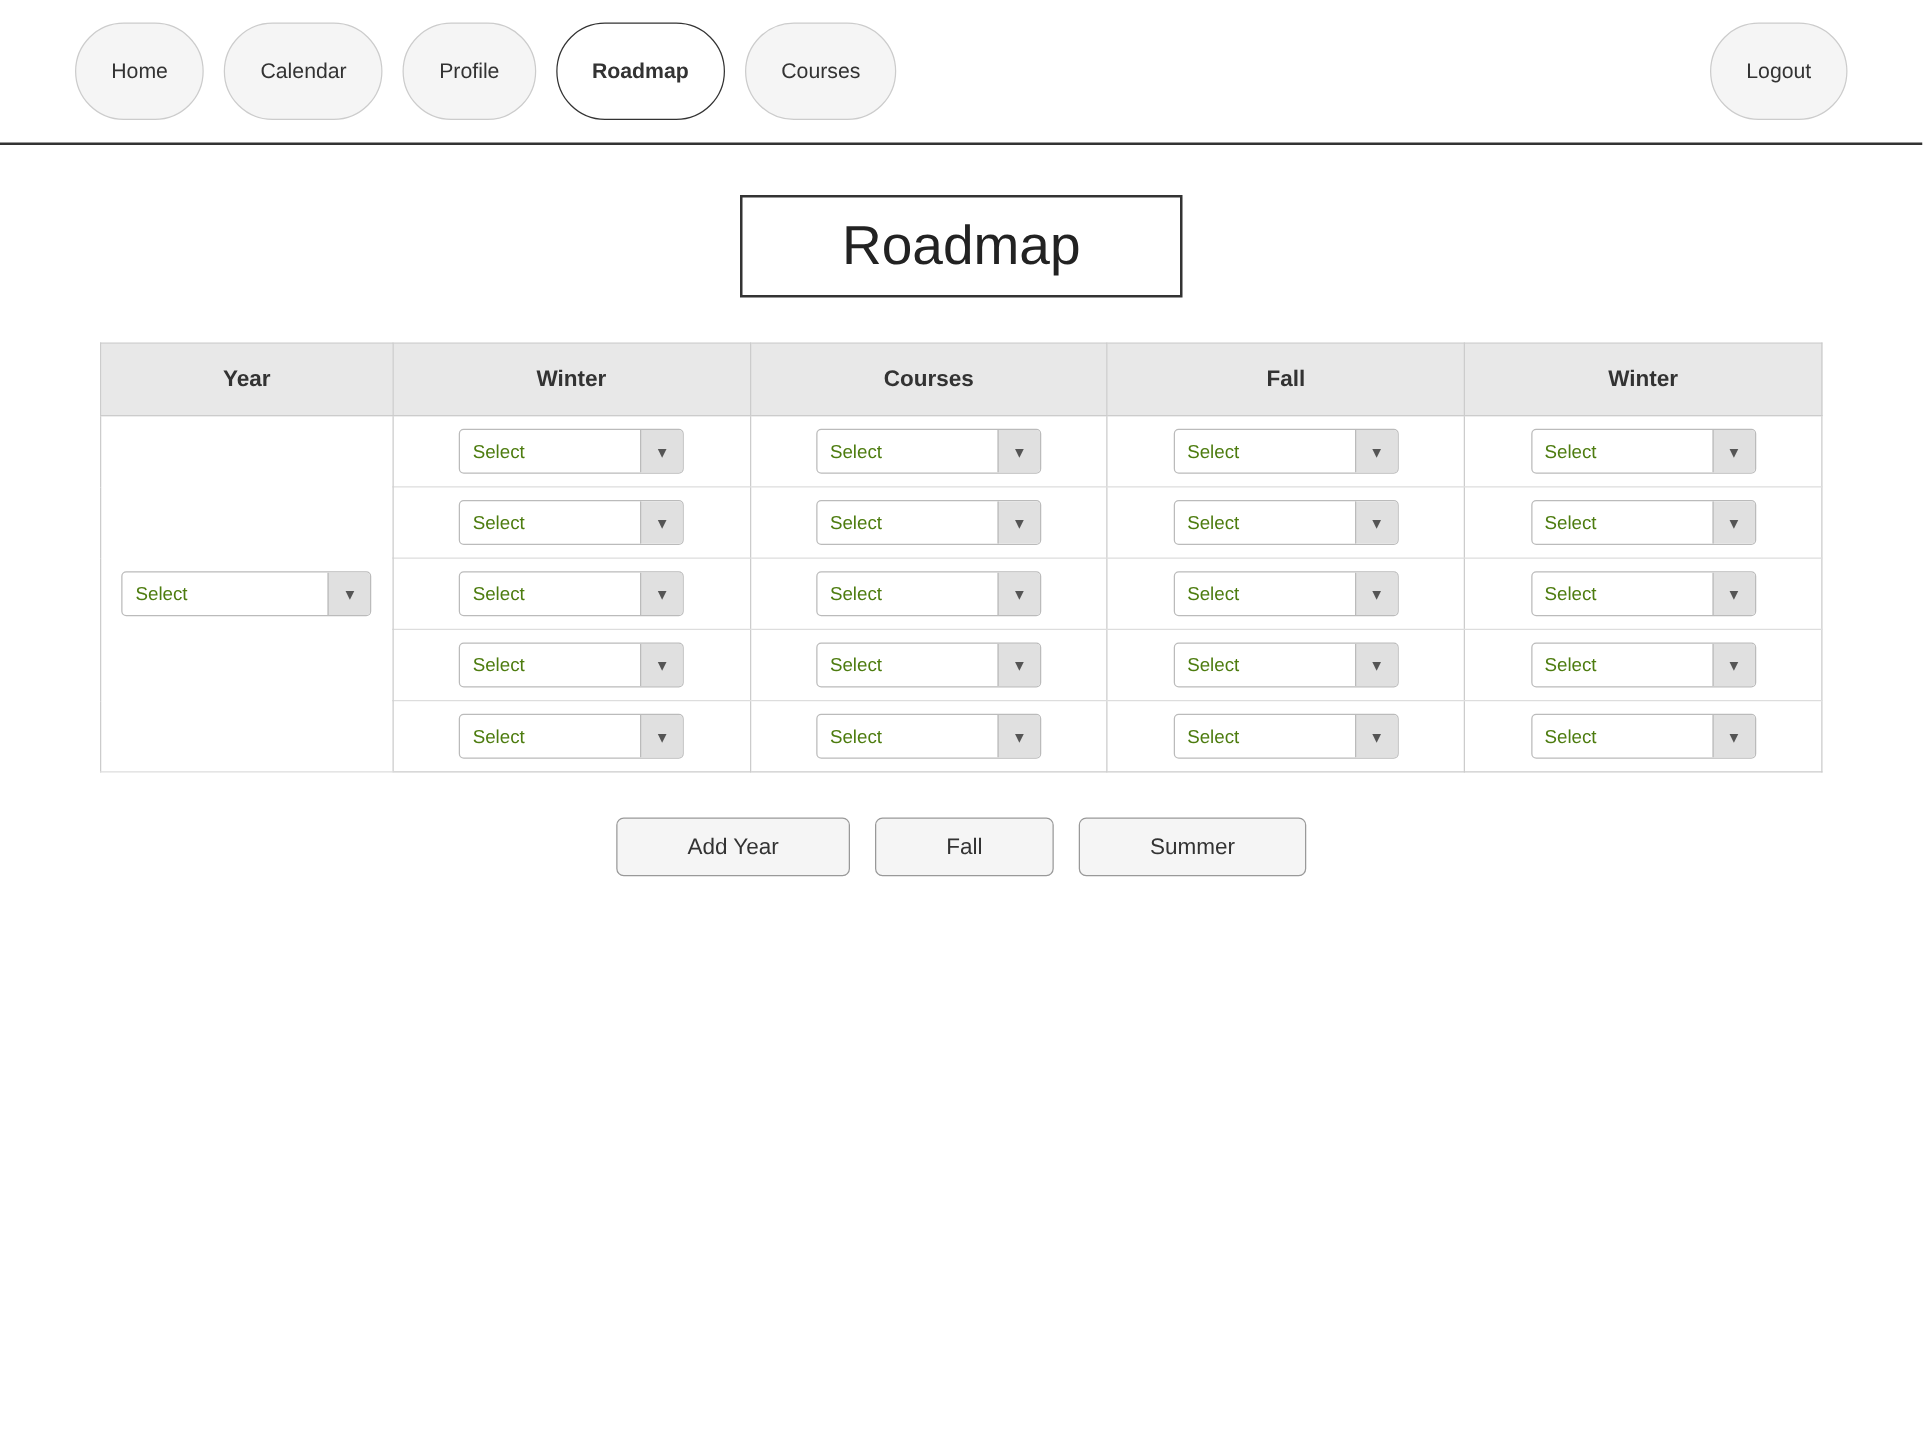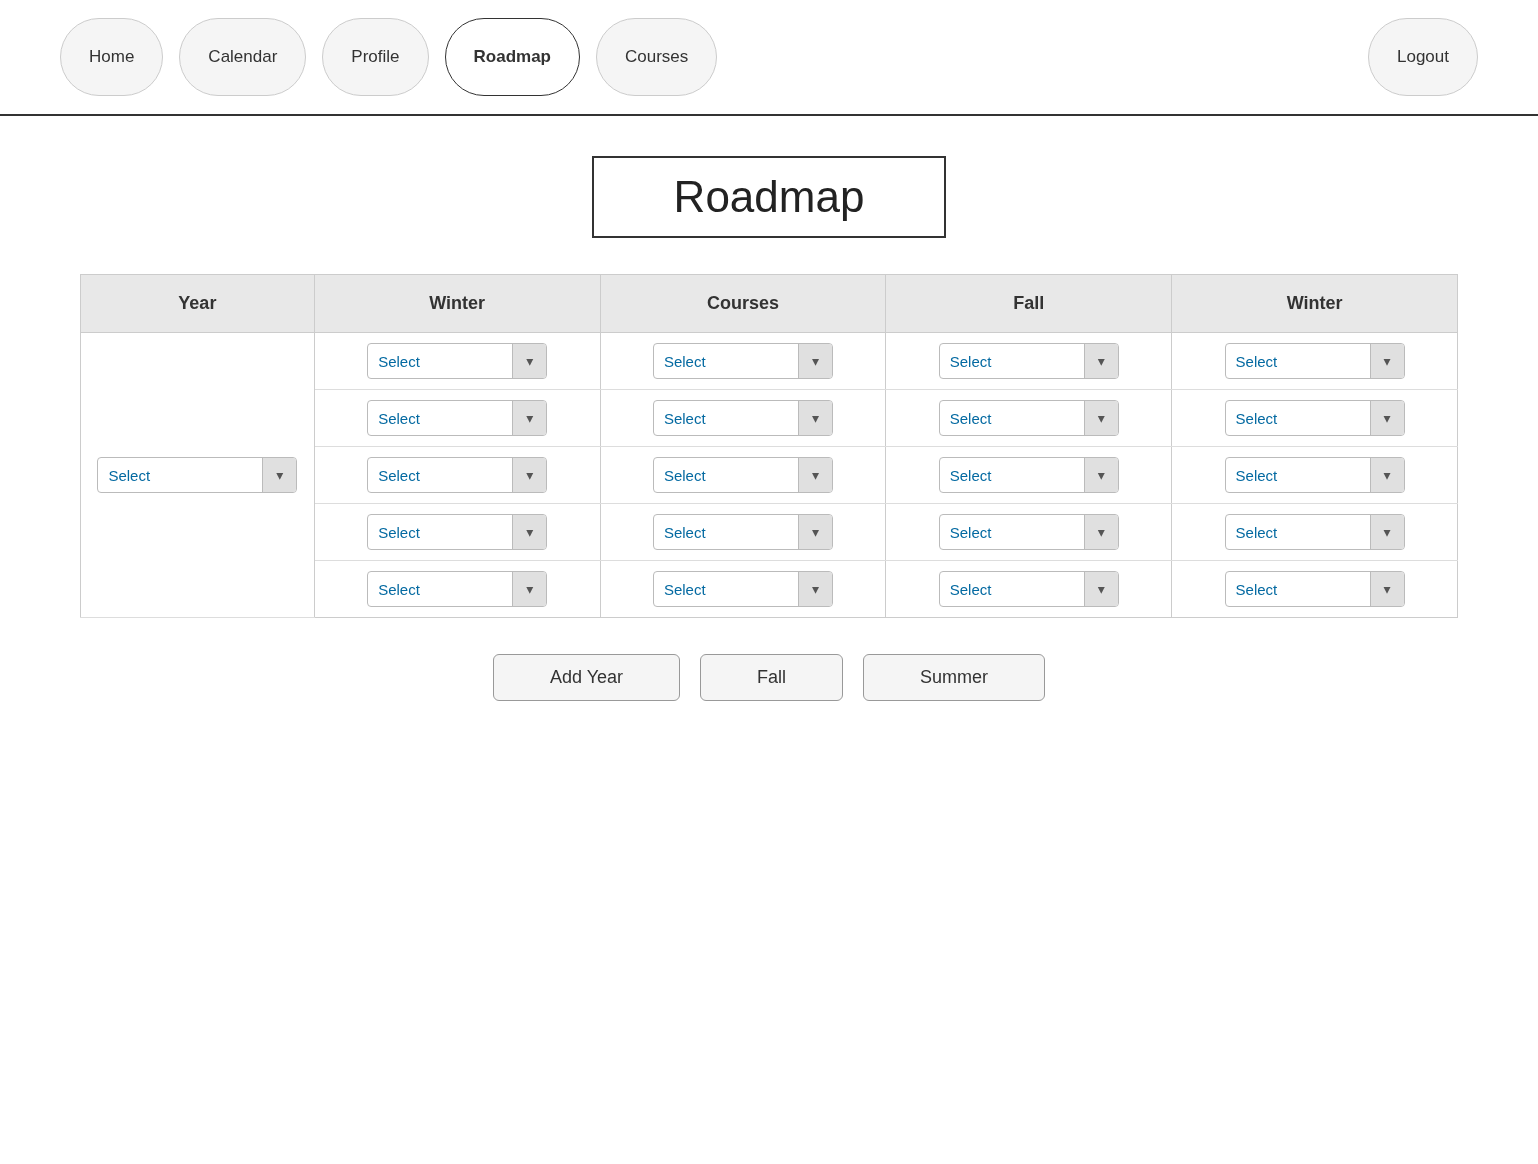--- a/index.html
+++ b/index.html
@@ -120,21 +120,21 @@
       overflow: hidden;
       cursor: pointer;
     }
 
     .select-wrapper select {
       border: none;
       background: transparent;
       flex: 1;
       padding: 0 10px;
       font-size: 15px;
-      color: #0369a1;
+      color: #4d7c0f;
       appearance: none;
       cursor: pointer;
       outline: none;
     }
 
     .select-arrow {
       width: 34px;
       height: 100%;
       background: #e0e0e0;
       display: flex;

